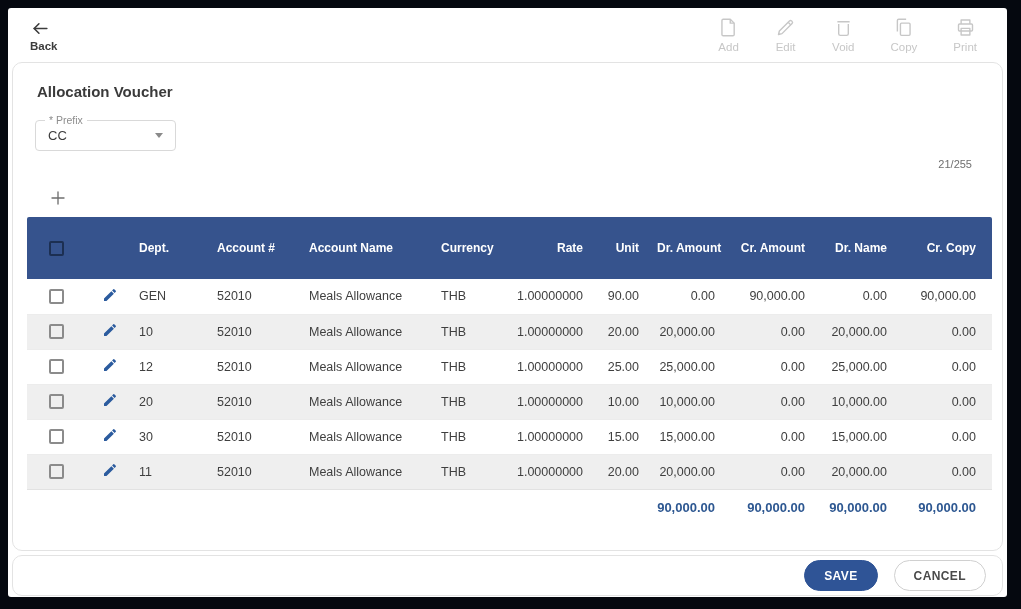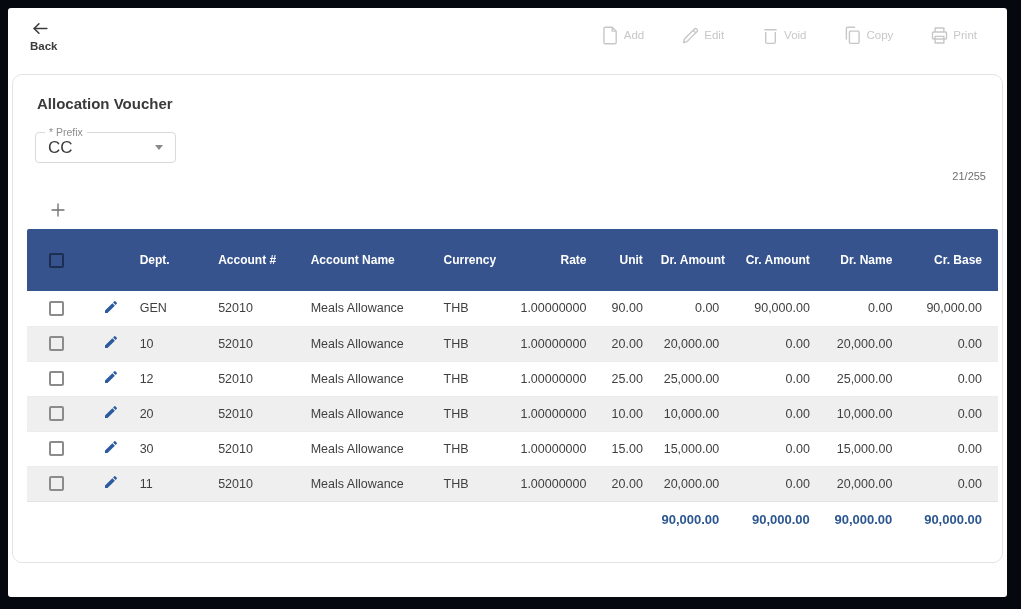--- a/index.html
+++ b/index.html
@@ -17,30 +17,30 @@
 
   
   .topbar {
     height:54px; display:flex; align-items:center; justify-content:space-between;
     padding:0 30px 0 22px;
   }
   .back-btn { display:flex; flex-direction:column; align-items:flex-start; cursor:pointer; }
   .back-btn svg { display:block; margin-left:1px; }
   .back-label { font-size:11.5px; color:#3c3c3c; margin-top:2px;font-weight:bold; }
   .top-actions { display:flex; gap:36px; }
-  .top-action { display:flex; flex-direction:row; align-items:center; gap:3px; cursor:default; }
+  .top-action { display:flex; flex-direction:column; align-items:center; gap:3px; cursor:default; }
   .top-action svg { display:block; }
   .top-action .lbl { font-size:11.5px; color:#c7c7c7; }
 
   
   .card {
     margin:0 4px; background:#fff;
     border:1px solid #e3e3e3; border-radius:10px;
   }
-  .main-card { height:489px; padding:14px 2px 0 12px; overflow:hidden;margin-top:12px; }
+  .main-card { height:489px; padding:14px 16px 0 12px; overflow:hidden; }
   .footer-card {
     margin-top:4px; height:41px;
     display:flex; align-items:center; justify-content:flex-end;
     gap:16px; padding-right:16px;
   }
 
   .page-title {
     font-size:15px; font-weight:bold; color:#3a3a3a;
     margin:6px 0 20px 12px;
   }
@@ -49,21 +49,21 @@
   .field-row { display:flex; gap:14px; padding:0 10px; }
   .field {
     position:relative; height:31px;
     border:1px solid #d9d9d9; border-radius:4px;
     display:flex; align-items:center; padding:0 12px; background:#fff;
   }
   .field .flabel {
     position:absolute; top:-7px; left:9px; background:#fff;
     padding:0 4px; font-size:10.5px; color:#8d8d8d; white-space:nowrap;
   }
-  .field .fvalue { font-size:17px; color:#3c3c3c; }
+  .field .fvalue { font-size:13px; color:#3c3c3c; }
   .field input {
     border:none; outline:none; width:100%; font-size:13px; color:#3c3c3c;
     font-family:"Liberation Sans", sans-serif; background:transparent; padding:0;
   }
   .field input.num { text-align:right; font-weight:600; font-size:13.5px; }
   .field input.dim { color:#b4b4b4; font-weight:400; }
   .prefix-field { width:141px; cursor:pointer; }
   .desc-field { flex:1; }
   .caret {
     margin-left:auto; width:0; height:0;
@@ -228,21 +228,21 @@
           <th class="c-edit"></th>
           <th class="txt">Dept.</th>
           <th class="txt">Account #</th>
           <th class="txt">Account Name</th>
           <th class="txt">Currency</th>
           <th class="num">Rate</th>
           <th class="num">Unit</th>
           <th class="num">Dr. Amount</th>
           <th class="num">Cr. Amount</th>
           <th class="num">Dr. Name</th>
-          <th class="num c-last">Cr. Base</th>
+          <th class="num c-last">Cr. Copy</th>
         </tr>
       </thead>
       <tbody>
           <tr>
             <td class="c-check"><span class="cb"></span></td>
             <td class="c-edit"><span class="pencil"><svg width="16" height="16" viewBox="0 0 24 24" fill="#2B5B9E">
                   <path d="M3 17.25V21h3.75L17.81 9.94l-3.75-3.75L3 17.25zM20.71 7.04c.39-.39.39-1.02 0-1.41l-2.34-2.34a1 1 0 0 0-1.41 0l-1.83 1.83 3.75 3.75 1.83-1.83z"></path>
                 </svg></span></td>
             <td class="txt">GEN</td>
             <td class="txt">52010</td>
@@ -341,14 +341,18 @@
           <td colspan="8"></td>
           <td class="num">90,000.00</td>
           <td class="num">90,000.00</td>
           <td class="num">90,000.00</td>
           <td class="num c-last">90,000.00</td>
         </tr>
       </tfoot>
     </table>
   </div>
 
+  <div class="card footer-card">
+    <button class="btn btn-save">SAVE</button>
+    <button class="btn btn-cancel">CANCEL</button>
+  </div>
 
 </div>
 
 </body></html>

